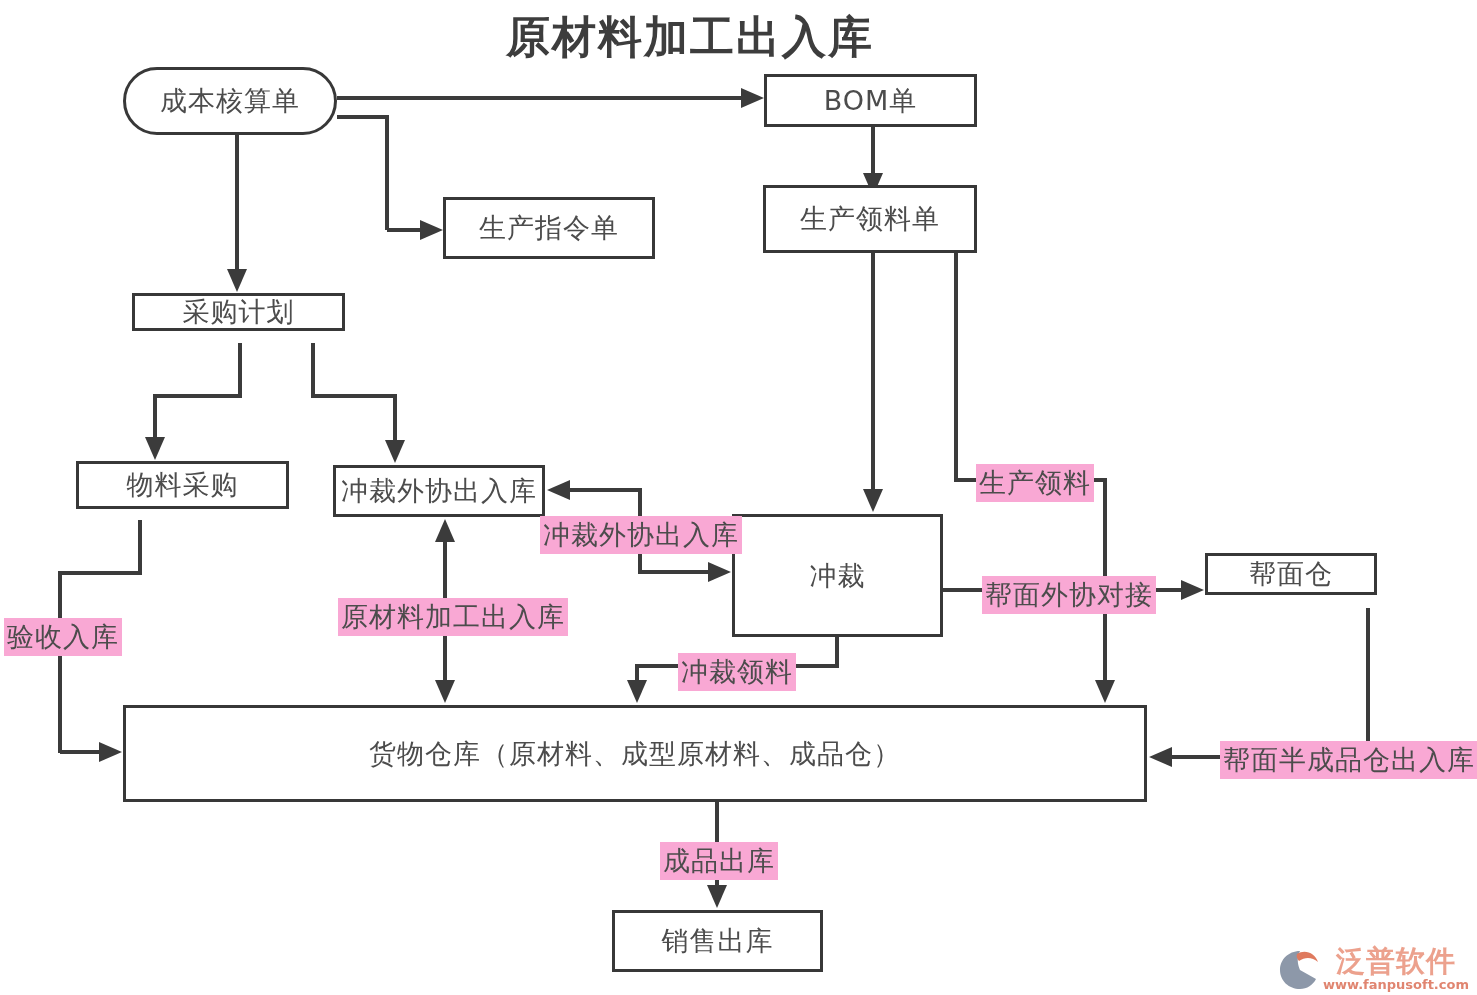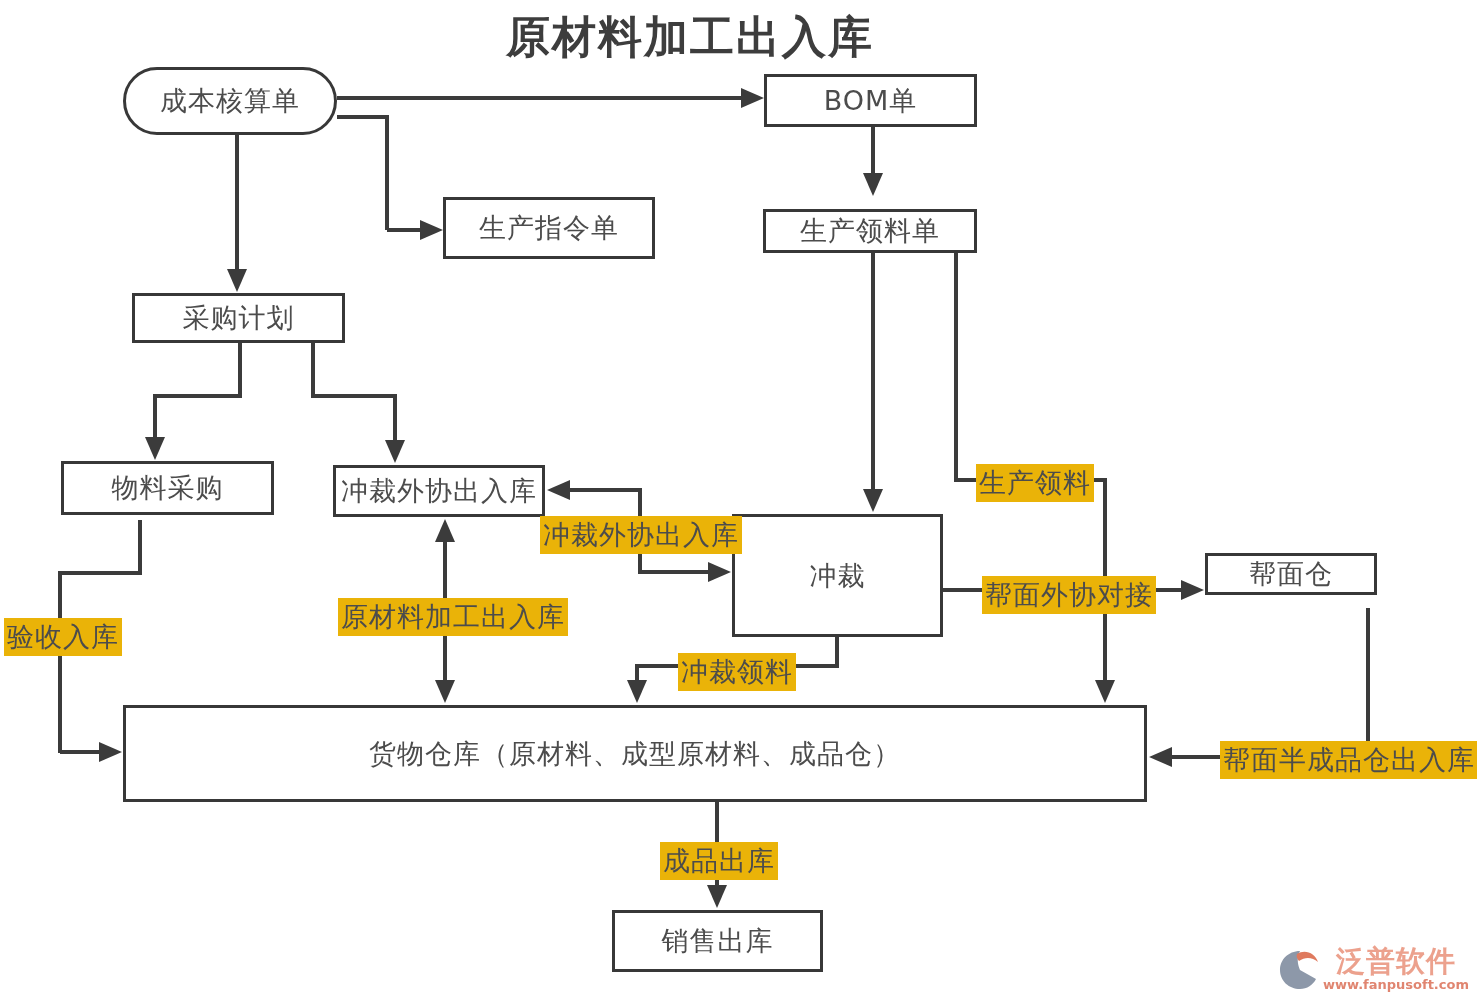--- a/index.html
+++ b/index.html
@@ -24,21 +24,21 @@
   .pill{border-radius:34px;}
   .hline,.vline{position:absolute;background:var(--line);z-index:1;}
   .hline{height:4px;}
   .vline{width:4px;}
   .ar{position:absolute;width:0;height:0;z-index:1;}
   .ar-right{border-top:10px solid transparent;border-bottom:10px solid transparent;border-left:23px solid var(--line);}
   .ar-left{border-top:10px solid transparent;border-bottom:10px solid transparent;border-right:23px solid var(--line);}
   .ar-down{border-left:10px solid transparent;border-right:10px solid transparent;border-top:23px solid var(--line);}
   .ar-up{border-left:10px solid transparent;border-right:10px solid transparent;border-bottom:23px solid var(--line);}
   .elabel{
-    position:absolute;background:#eab308;font-size:27px;color:var(--text);
+    position:absolute;background:#f9a8d4;font-size:27px;color:var(--text);
     white-space:nowrap;padding:1px 3px;z-index:3;letter-spacing:1px;
   }
   .watermark{
     position:absolute;right:8px;bottom:4px;z-index:4;display:flex;align-items:flex-end;
   }
   .wm-icon{width:46px;height:42px;margin-top:2px;}
   .wm-text{display:flex;flex-direction:column;align-items:center;line-height:1;}
   .wm-brand{font-size:29px;font-weight:600;color:#eca18d;letter-spacing:1px;}
   .wm-url{font-size:13px;font-weight:600;color:#e08570;margin-top:2px;}
 </style>
@@ -124,27 +124,27 @@
 
   <div class="box pill" style="left:123px;top:67px;width:214px;height:68px">
     <span>成本核算单</span>
   </div>
   <div class="box" style="left:443px;top:197px;width:212px;height:62px">
     <span>生产指令单</span>
   </div>
   <div class="box" style="left:764px;top:74px;width:213px;height:53px">
     <span>BOM单</span>
   </div>
-  <div class="box" style="left:763px;top:209px;width:214px;height:44px">
+  <div class="box" style="left:763px;top:185px;width:214px;height:68px">
     <span>生产领料单</span>
   </div>
-  <div class="box" style="left:132px;top:293px;width:213px;height:50px">
+  <div class="box" style="left:132px;top:293px;width:213px;height:38px">
     <span>采购计划</span>
   </div>
-  <div class="box" style="left:61px;top:461px;width:213px;height:54px">
+  <div class="box" style="left:76px;top:461px;width:213px;height:48px">
     <span>物料采购</span>
   </div>
   <div class="box" style="left:333px;top:465px;width:212px;height:52px">
     <span>冲裁外协出入库</span>
   </div>
   <div class="box" style="left:732px;top:514px;width:211px;height:123px">
     <span>冲裁</span>
   </div>
   <div class="box" style="left:1205px;top:553px;width:172px;height:42px">
     <span>帮面仓</span>

